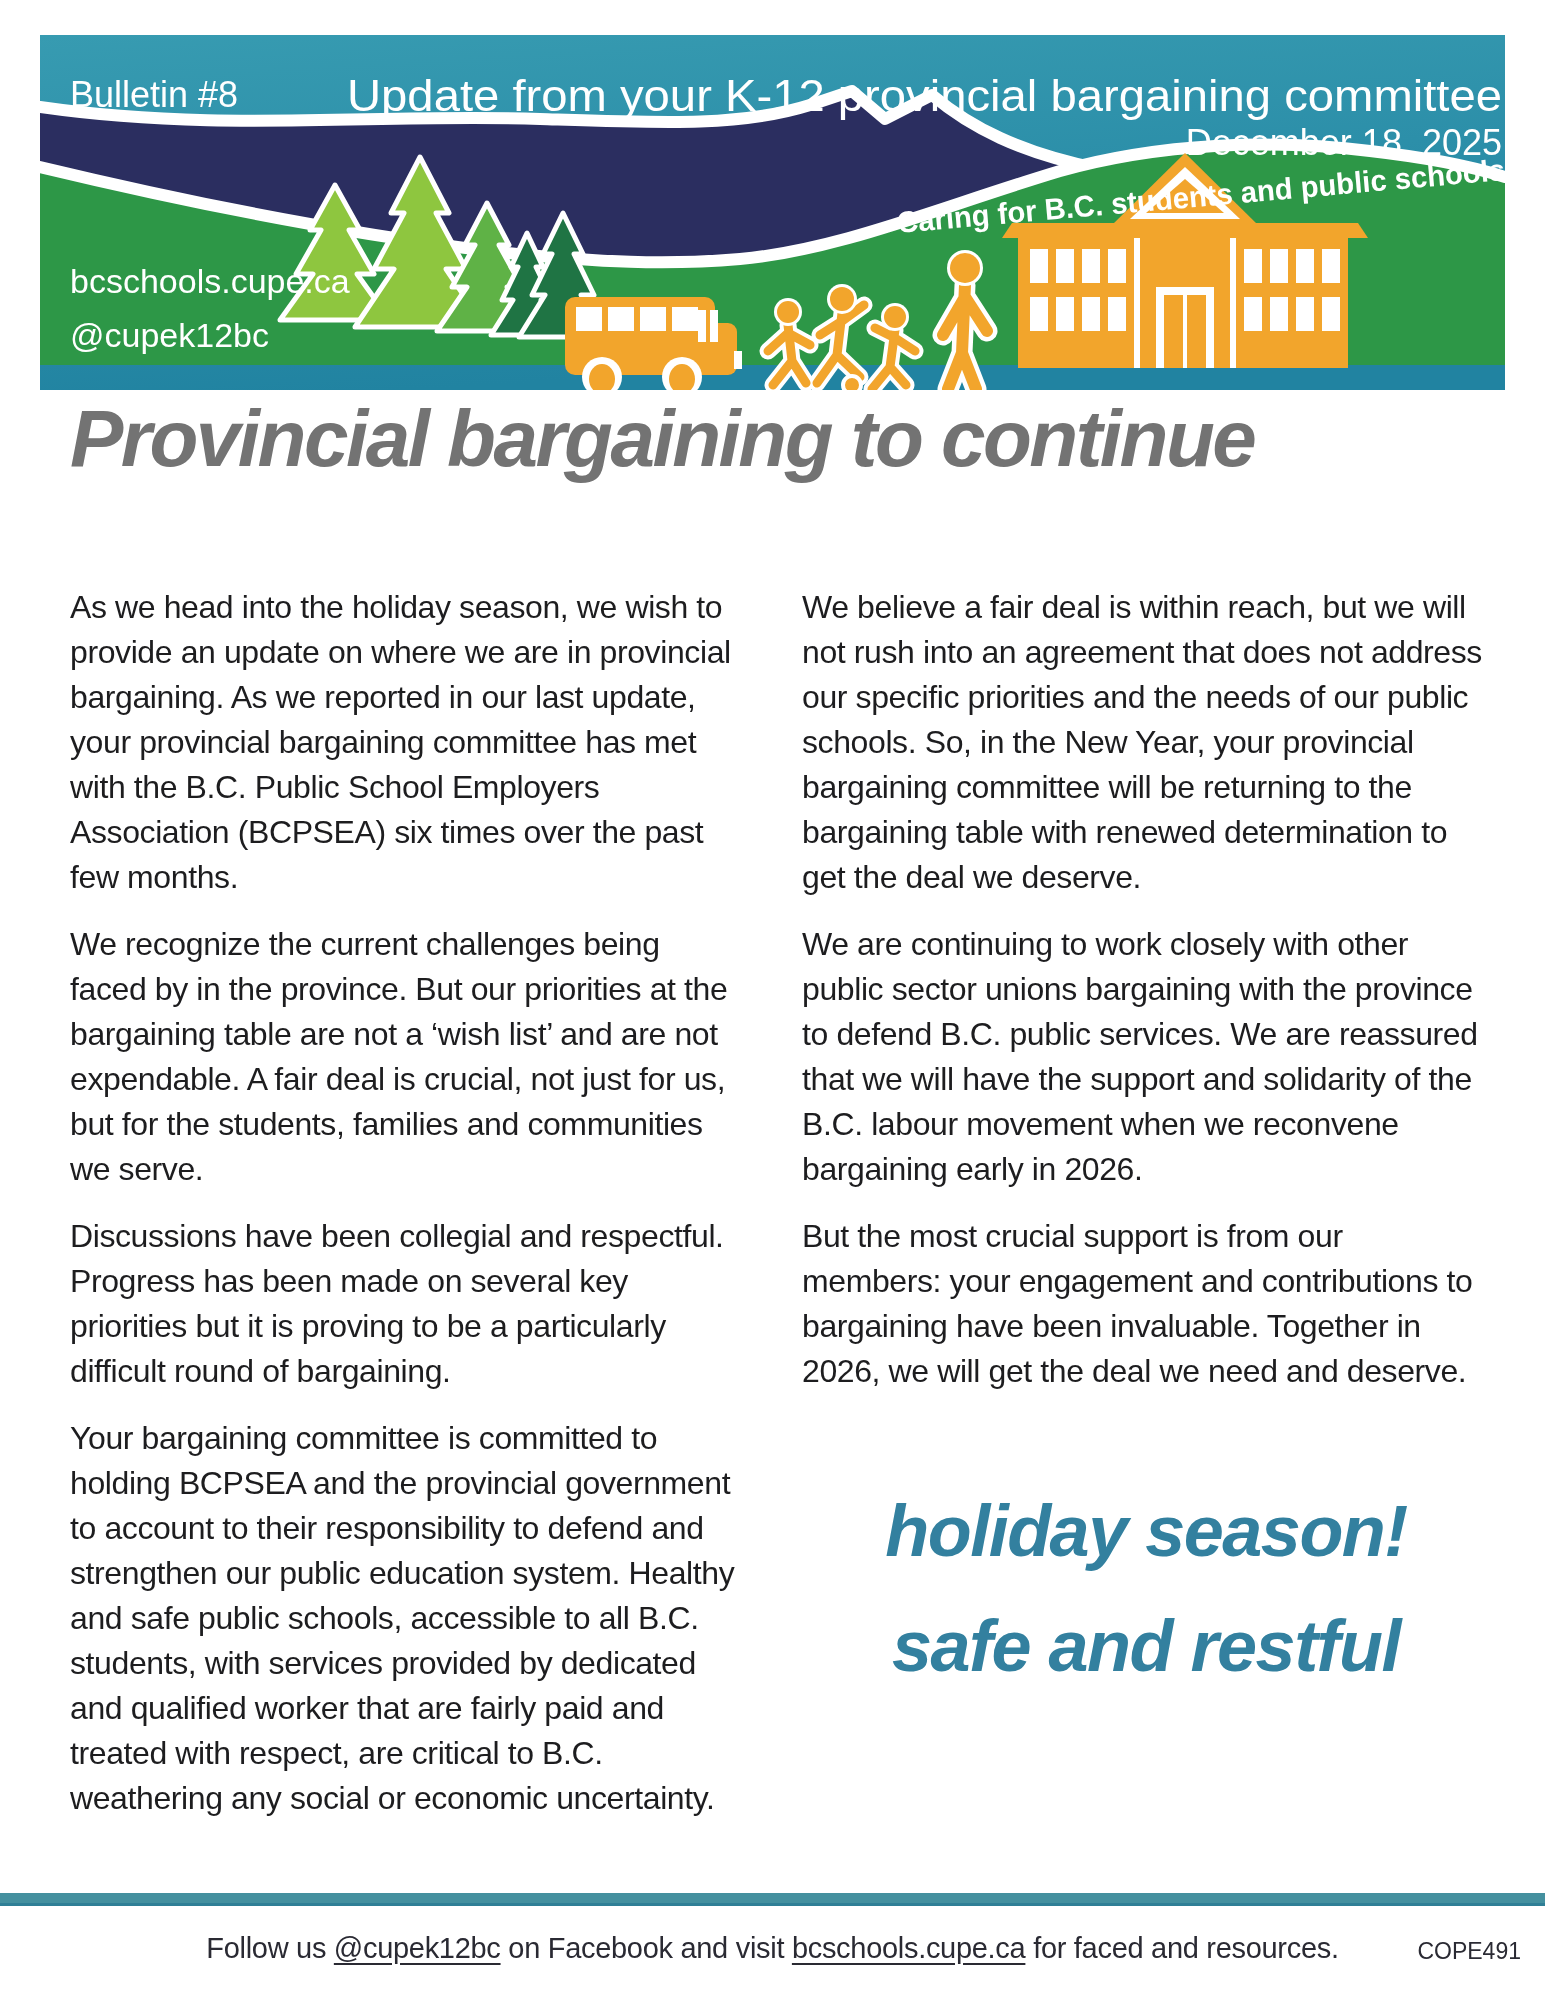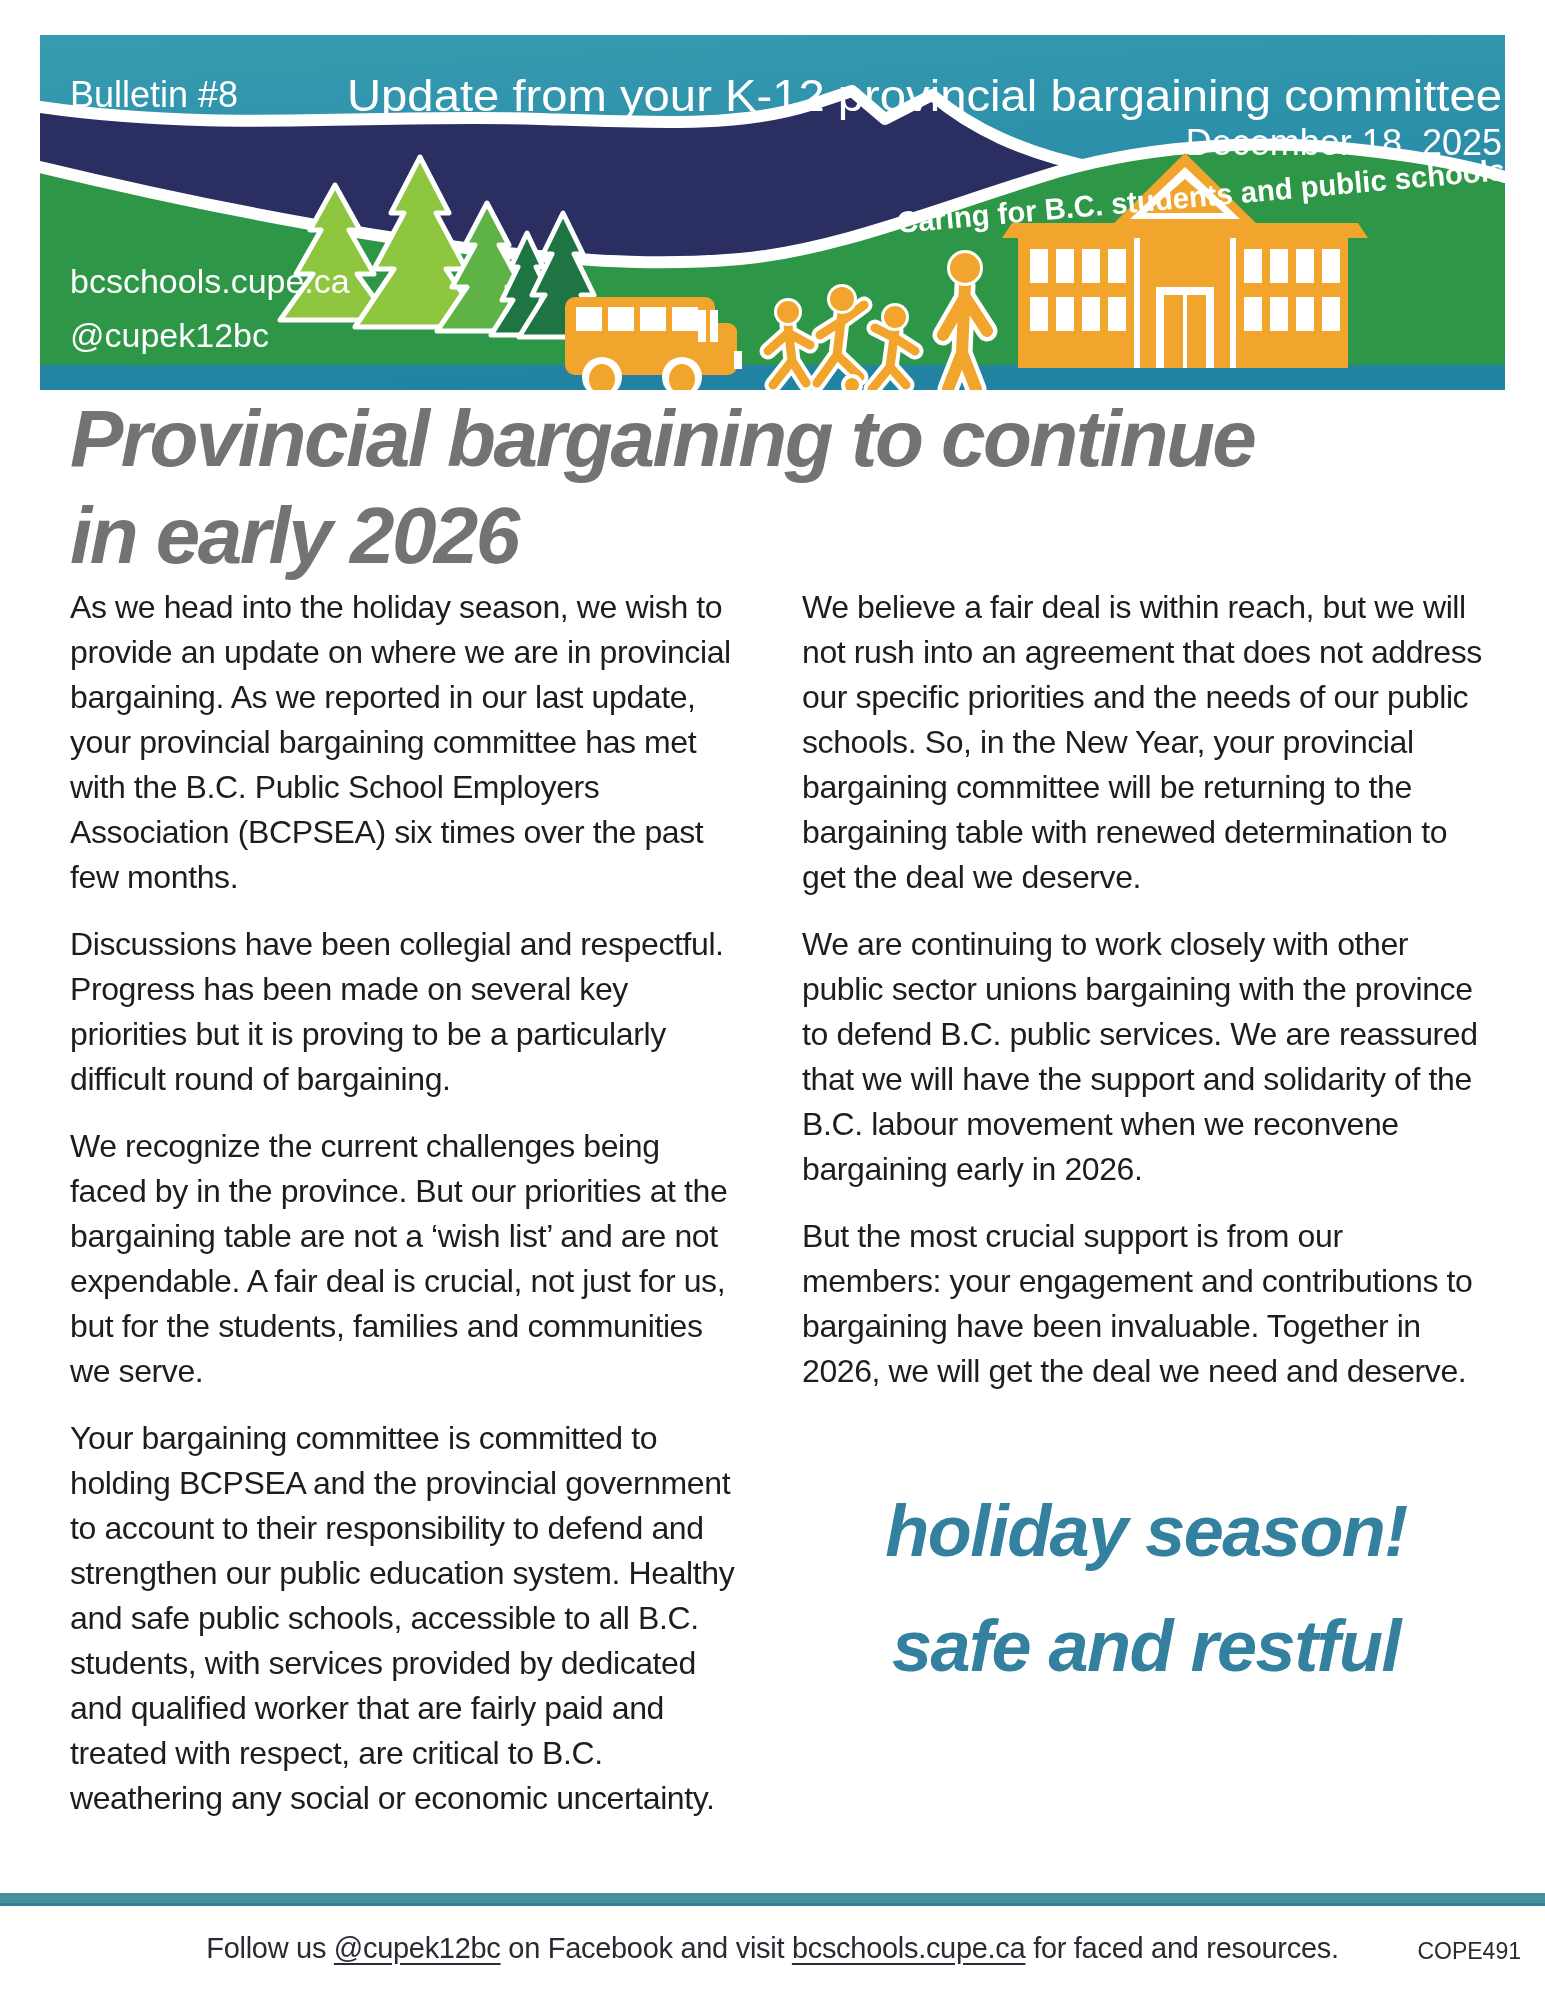--- a/index.html
+++ b/index.html
@@ -137,28 +137,27 @@
     <text x="1462" y="76" text-anchor="end" font-size="44" fill="#ffffff" textLength="1155" lengthAdjust="spacingAndGlyphs">Update from your K-12 provincial bargaining committee</text>
     <text x="1462" y="120" text-anchor="end" font-size="36" fill="#ffffff">December 18, 2025</text>
     <text x="858" y="198" transform="rotate(-5 858 198)" font-size="30" font-weight="bold" fill="#ffffff" textLength="610" lengthAdjust="spacingAndGlyphs">Caring for B.C. students and public schools</text>
     <text x="30" y="258" font-size="34" fill="#ffffff">bcschools.cupe.ca</text>
     <text x="30" y="312" font-size="34" fill="#ffffff">@cupek12bc</text>
   </svg>
 </div>
 
 <div class="headline">
   <div>Provincial bargaining to continue</div>
-  <div>in early 2026</div>
 </div>
 
 <div class="columns">
   <div class="col-left">
     <p class="body-para">As we head into the holiday season, we wish to provide an update on where we are in provincial bargaining. As we reported in our last update, your provincial bargaining committee has met with the B.C. Public School Employers Association (BCPSEA) six times over the past few months.</p>
+    <p class="body-para">We recognize the current challenges being faced by in the province. But our priorities at the bargaining table are not a ‘wish list’ and are not expendable. A fair deal is crucial, not just for us, but for the students, families and communities we serve.</p>
     <p class="body-para">Discussions have been collegial and respectful. Progress has been made on several key priorities but it is proving to be a particularly difficult round of bargaining.</p>
-    <p class="body-para">We recognize the current challenges being faced by in the province. But our priorities at the bargaining table are not a ‘wish list’ and are not expendable. A fair deal is crucial, not just for us, but for the students, families and communities we serve.</p>
     <p class="body-para">Your bargaining committee is committed to holding BCPSEA and the provincial government to account to their responsibility to defend and strengthen our public education system. Healthy and safe public schools, accessible to all B.C. students, with services provided by dedicated and qualified worker that are fairly paid and treated with respect, are critical to B.C. weathering any social or economic uncertainty.</p>
   </div>
   <div class="col-right">
     <p class="body-para">We believe a fair deal is within reach, but we will not rush into an agreement that does not address our specific priorities and the needs of our public schools. So, in the New Year, your provincial bargaining committee will be returning to the bargaining table with renewed determination to get the deal we deserve.</p>
     <p class="body-para">We are continuing to work closely with other public sector unions bargaining with the province to defend B.C. public services. We are reassured that we will have the support and solidarity of the B.C. labour movement when we reconvene bargaining early in 2026.</p>
     <p class="body-para">But the most crucial support is from our members: your engagement and contributions to bargaining have been invaluable. Together in 2026, we will get the deal we need and deserve.</p>
     <div class="holiday">
       <div>holiday season!</div>
       <div>safe and restful</div>
     </div>

